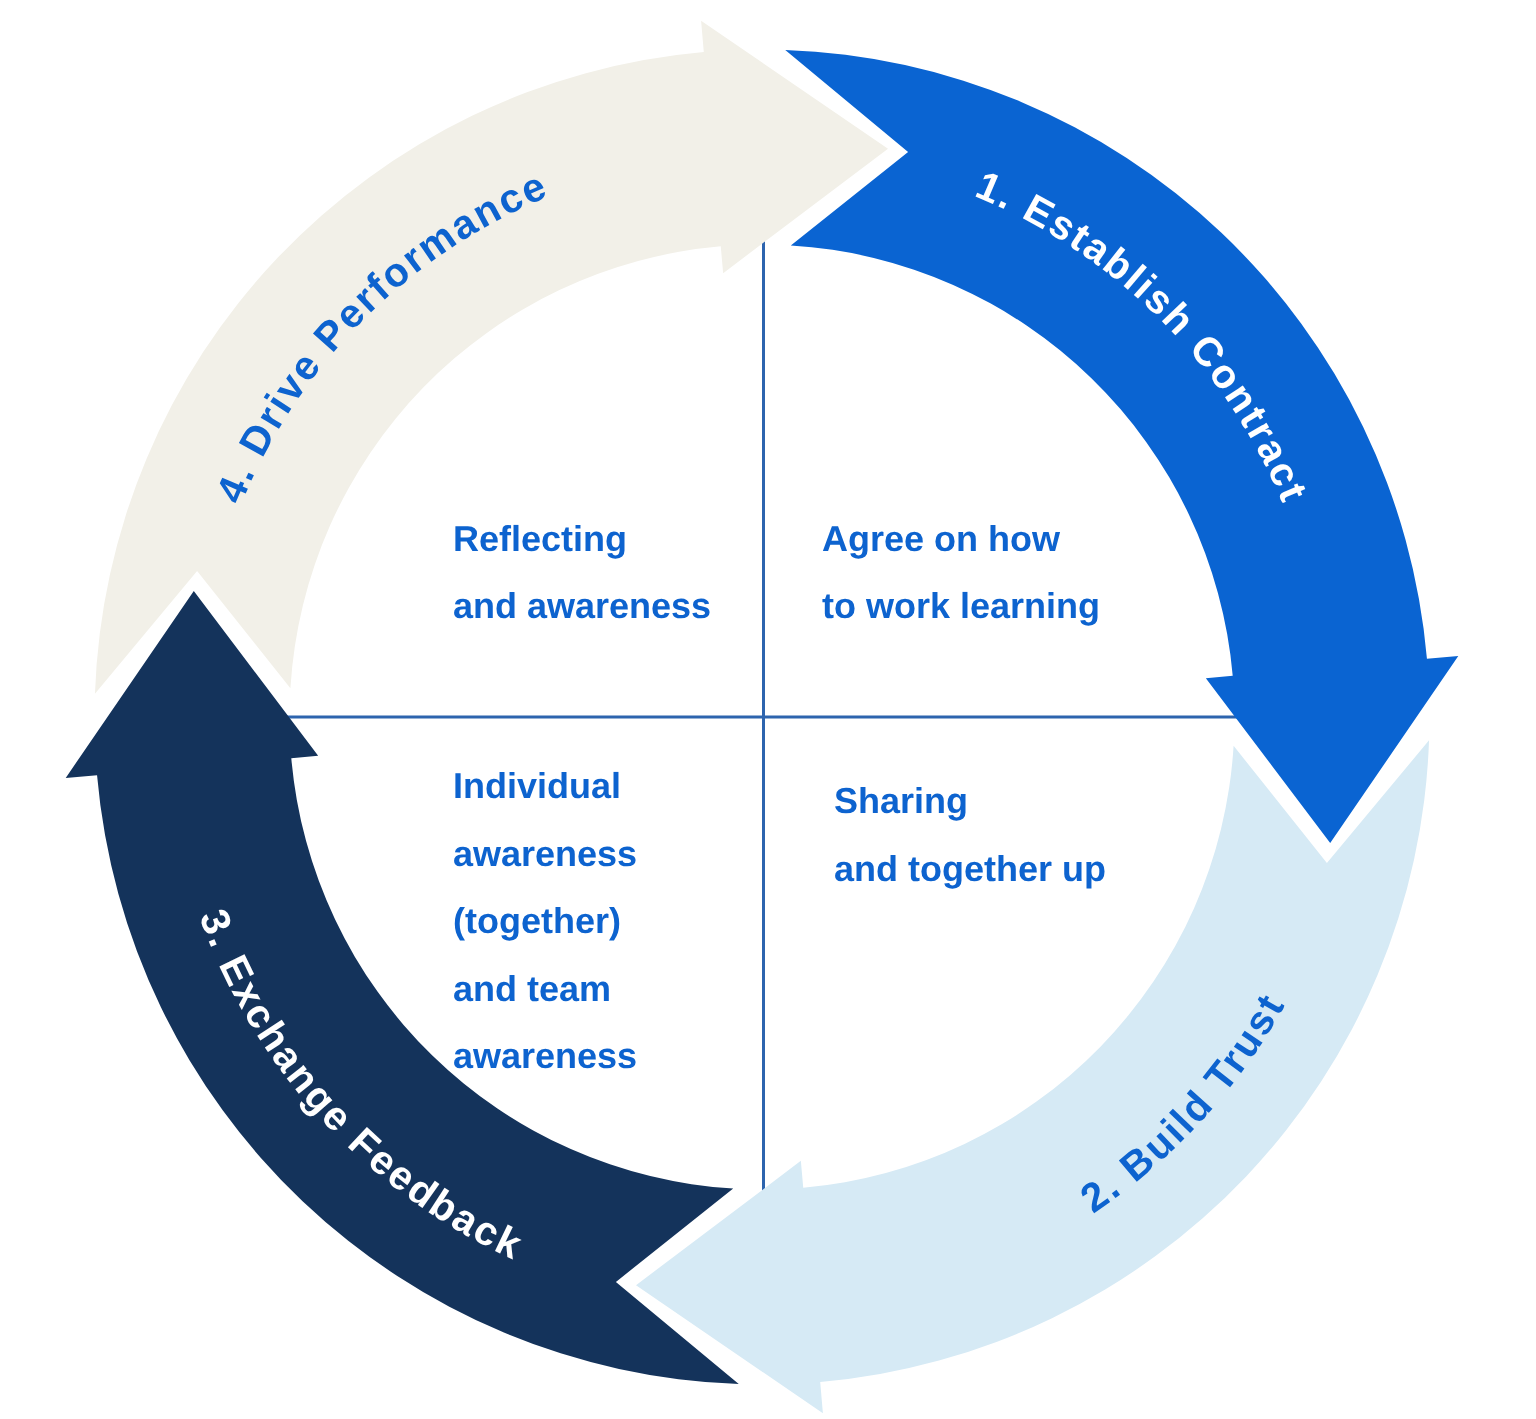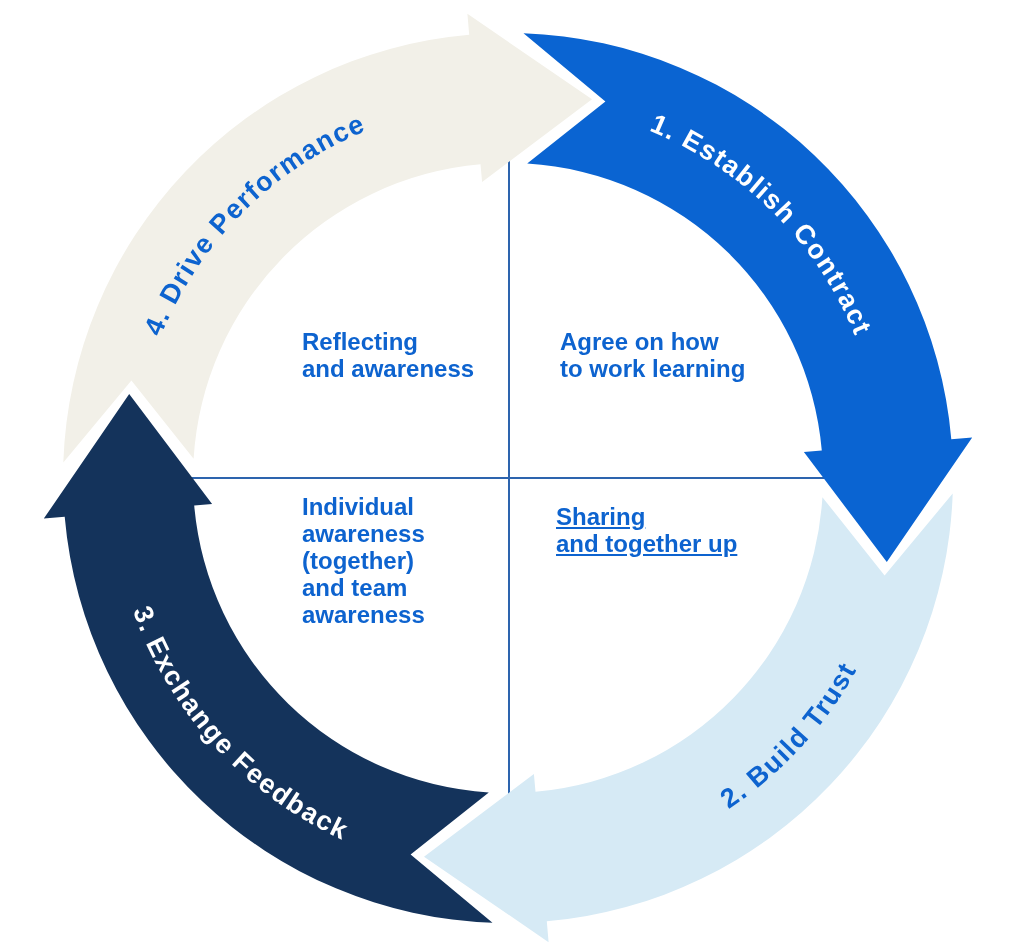--- a/index.html
+++ b/index.html
@@ -27,21 +27,21 @@
     font-weight: bold;
     letter-spacing: 1.5px;
   }
   .quadrant-note {
     position: absolute;
     font-size: 24px;
     font-weight: bold;
     line-height: 27px;
     white-space: nowrap;
   }
-  .note-line { display: block; }
+  .note-line { display: block; margin-top: 18px; }
 </style>
 </head>
 <body>
 
 <div class="diagram-canvas">
 
   <svg width="1024" height="946" viewBox="0 0 1024 946">
     <defs>
       <path id="label-path-1" d="M 540.7 104.4 A 375 375 0 0 1 881.6 445.3" fill="none"></path>
       <path id="label-path-2" d="M 577.1 869.9 A 398 398 0 0 0 904.5 512.7" fill="none"></path>
@@ -64,26 +64,26 @@
       <textPath href="#label-path-2" startOffset="50%" text-anchor="middle">2. Build Trust</textPath>
     </text>
     <text class="curved-label" fill="#ffffff">
       <textPath href="#label-path-3" startOffset="50%" text-anchor="middle">3. Exchange Feedback</textPath>
     </text>
     <text class="curved-label" fill="#0d63cf">
       <textPath href="#label-path-4" startOffset="50%" text-anchor="middle">4. Drive Performance</textPath>
     </text>
   </svg>
 
-  <div class="quadrant-note" style="left: 560px; top: 328px; color: rgb(13, 99, 207);">
+  <div class="quadrant-note" style="left: 548px; top: 328px; color: rgb(13, 99, 207);">
     <span class="note-line">Agree on how</span>
     <span class="note-line">to work learning</span>
   </div>
 
-  <div class="quadrant-note" style="left: 556px; top: 503px; color: rgb(13, 99, 207); text-decoration: underline;">
+  <div class="quadrant-note" style="left: 556px; top: 503px; color: rgb(13, 99, 207);">
     <span class="note-line">Sharing</span>
     <span class="note-line">and together up</span>
   </div>
 
   <div class="quadrant-note" style="left: 302px; top: 493px; color: rgb(13, 99, 207);">
     <span class="note-line">Individual</span>
     <span class="note-line">awareness</span>
     <span class="note-line">(together)</span>
     <span class="note-line">and team</span>
     <span class="note-line">awareness</span>

